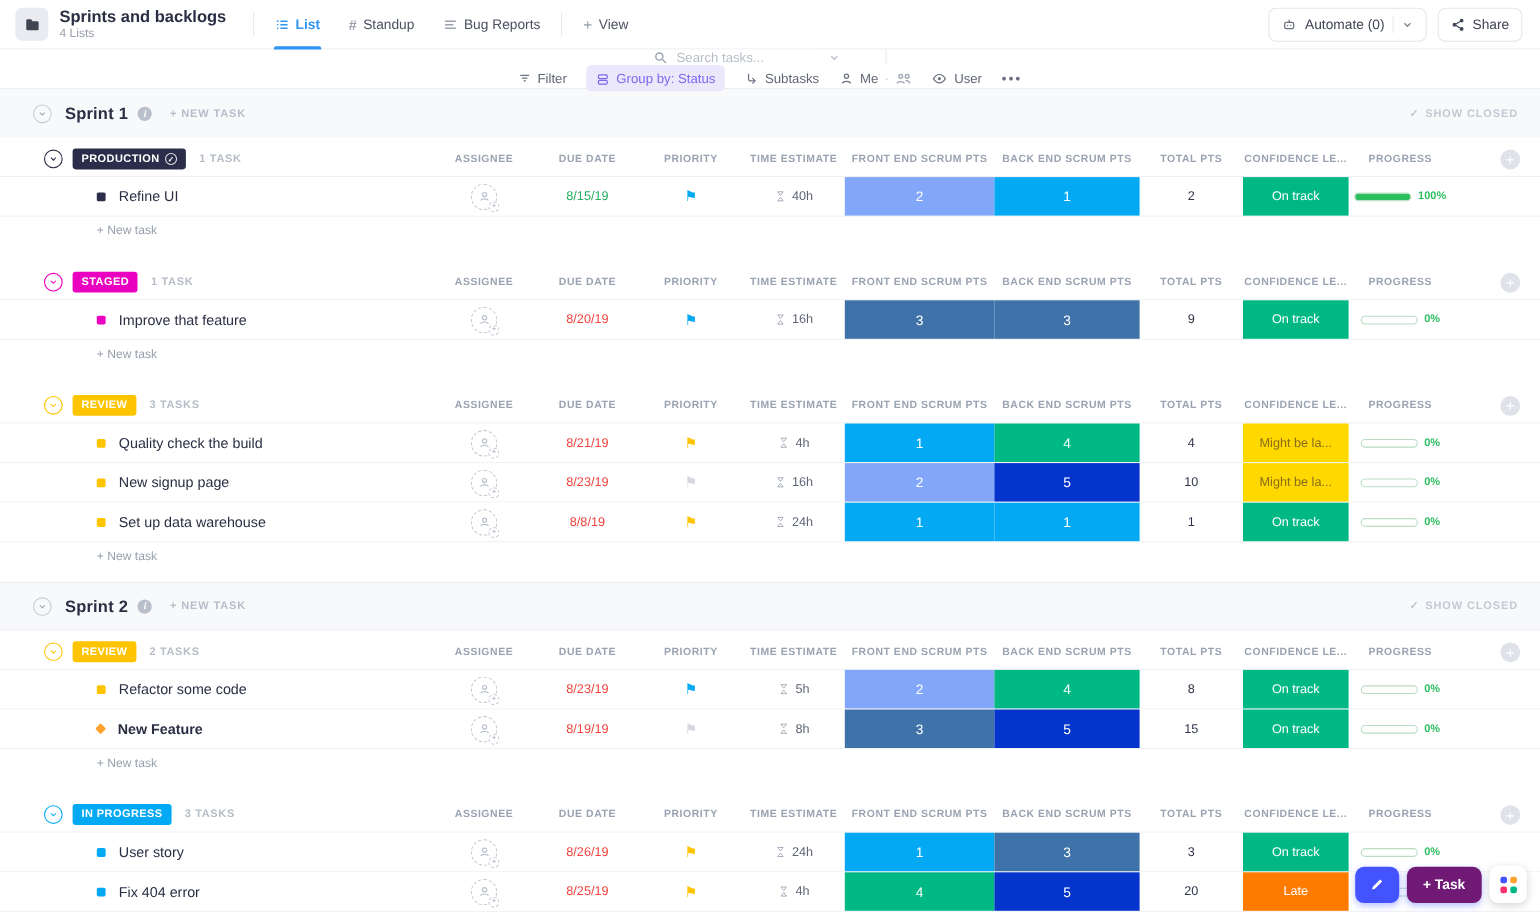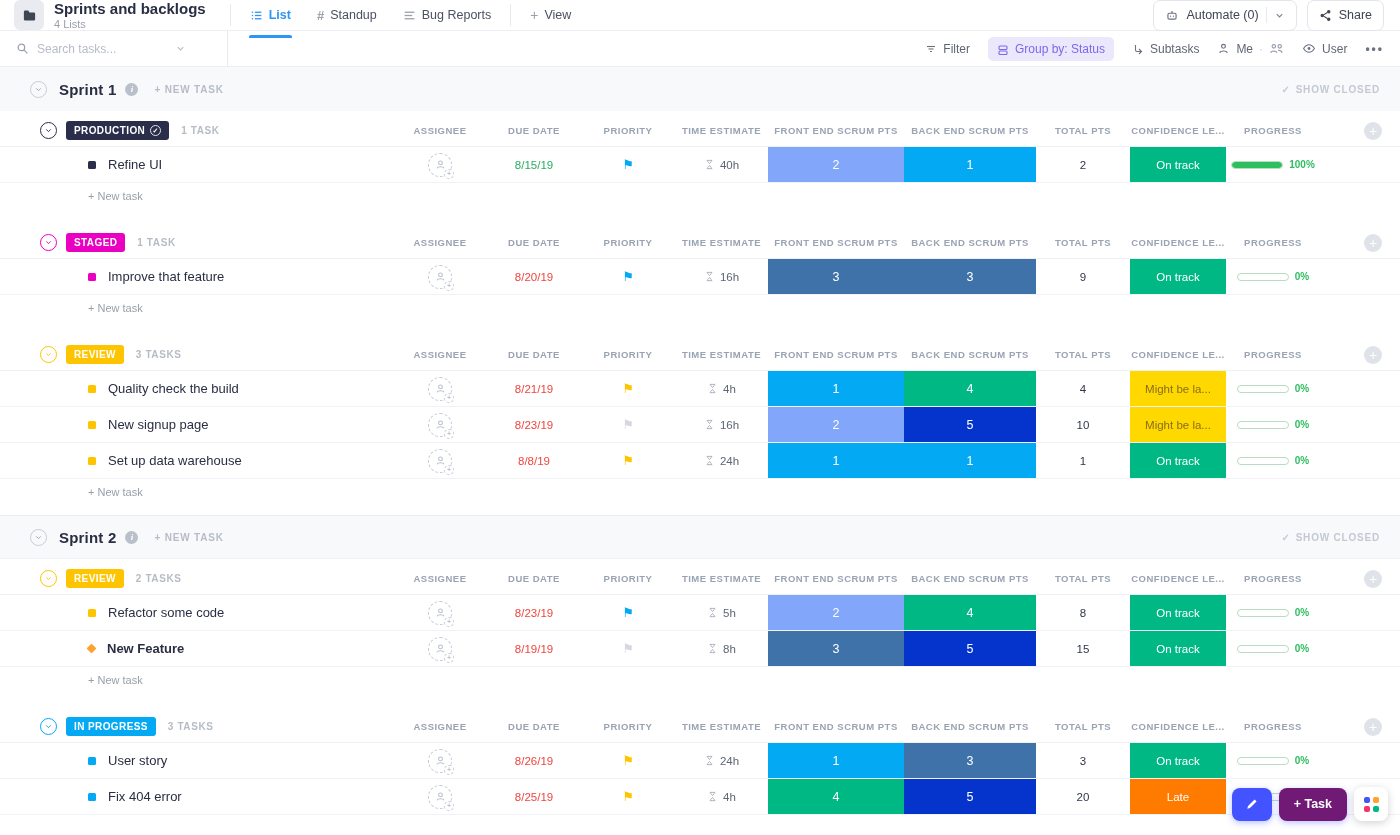--- a/index.html
+++ b/index.html
@@ -1,40 +1,40 @@
 <!DOCTYPE html>
 <html><head>
 <meta charset="utf-8">
 <style>
   * { margin:0; padding:0; box-sizing:border-box; }
   html,body { width:1400px; height:835px; overflow:hidden; }
   body { font-family:"Liberation Sans", sans-serif; background:#ffffff; color:#2a2e43; position:relative; }
   svg { display:block; }
 
   
-  .topbar { height:31px; display:flex; align-items:center; justify-content:space-between; padding:0 16px 0 14px; border-bottom:1px solid #eceef2; background:#fff;gap:15px; }
+  .topbar { height:45px; display:flex; align-items:center; justify-content:space-between; padding:0 16px 0 14px; border-bottom:1px solid #eceef2; background:#fff;gap:15px; }
   .tb-left { display:flex; align-items:center; height:100%; }
   .folder-chip { width:30px; height:30px; border-radius:6px; background:#e9ebf0; display:flex; align-items:center; justify-content:center; margin-right:10px; }
   .title-block { margin-right:18px; }
   .page-title { font-size:15px; font-weight:bold; color:#2a2e43; }
   .page-sub { font-size:11px; color:#9aa1ad; margin-top:1px; }
   .vdiv { width:1px; height:22px; background:#e7e9ee; margin:0 6px; }
   .tab { display:flex; align-items:center; gap:6px; font-size:12.5px; color:#4a5160; padding:0 13px; height:45px; position:relative; cursor:pointer; white-space:nowrap; }
   .tab.active { color:#2e95f3; font-weight:bold; }
   .tab.active::after { content:""; position:absolute; left:12px; right:12px; bottom:0; height:3px; background:#2e95f3; border-radius:2px 2px 0 0; }
   .hash { color:#9aa1ad; font-weight:bold; font-size:13px; }
   .plus-glyph { color:#9aa1ad; font-size:14px; }
   .tb-right { display:flex; align-items:center; gap:10px;padding-left:23px; }
   .pill-btn { display:flex; align-items:center; gap:7px; border:1px solid #e3e5ea; border-radius:7px; height:31px; padding:0 11px; font-size:12.5px; color:#3f4552; cursor:pointer; background:#fff; }
   .pill-btn .inner-div { width:1px; height:16px; background:#e7e9ee; }
   .chev { fill:none; stroke:currentColor; stroke-width:2.5; width:9px; height:9px; }
   .chev-lg { width:11px; height:11px; color:#7c838f; }
 
   
-  .toolbar { height:36px; display:flex; align-items:center; justify-content:space-between; padding:0 16px; border-bottom:1px solid #eceef2; }
+  .toolbar { height:36px; display:flex; align-items:center; justify-content:space-between; padding:0 16px; border-bottom:1px solid #eceef2;flex-direction:column; }
   .search { display:flex; align-items:center; gap:8px; width:212px; height:100%; border-right:1px solid #e7e9ee; }
   .search-input { border:none; outline:none; font-size:12px; color:#6b7280; width:130px; font-family:"Liberation Sans",sans-serif; }
   .search-input::placeholder { color:#b7bdc8; }
   .tool-right { display:flex; align-items:center; gap:18px; font-size:12px; color:#5f6673; }
   .tool-item { display:flex; align-items:center; gap:6px; cursor:pointer; }
   .groupby-pill { background:#ebe8fc; color:#7b68ee; border-radius:5px; padding:5px 9px; display:flex; align-items:flex-end; gap:6px; font-size:12px; cursor:pointer; }
   .dot-sep { color:#c3c9d3; }
   .more-dots { letter-spacing:2px; font-weight:bold; color:#6b7280; cursor:pointer; }
 
   

